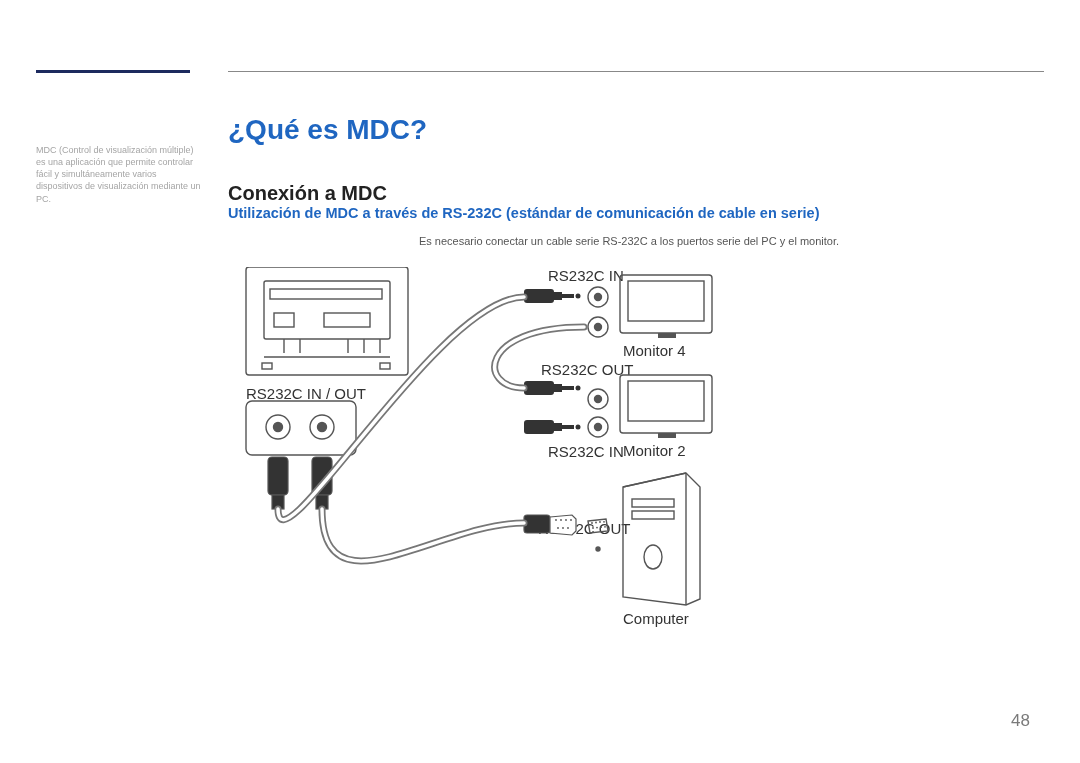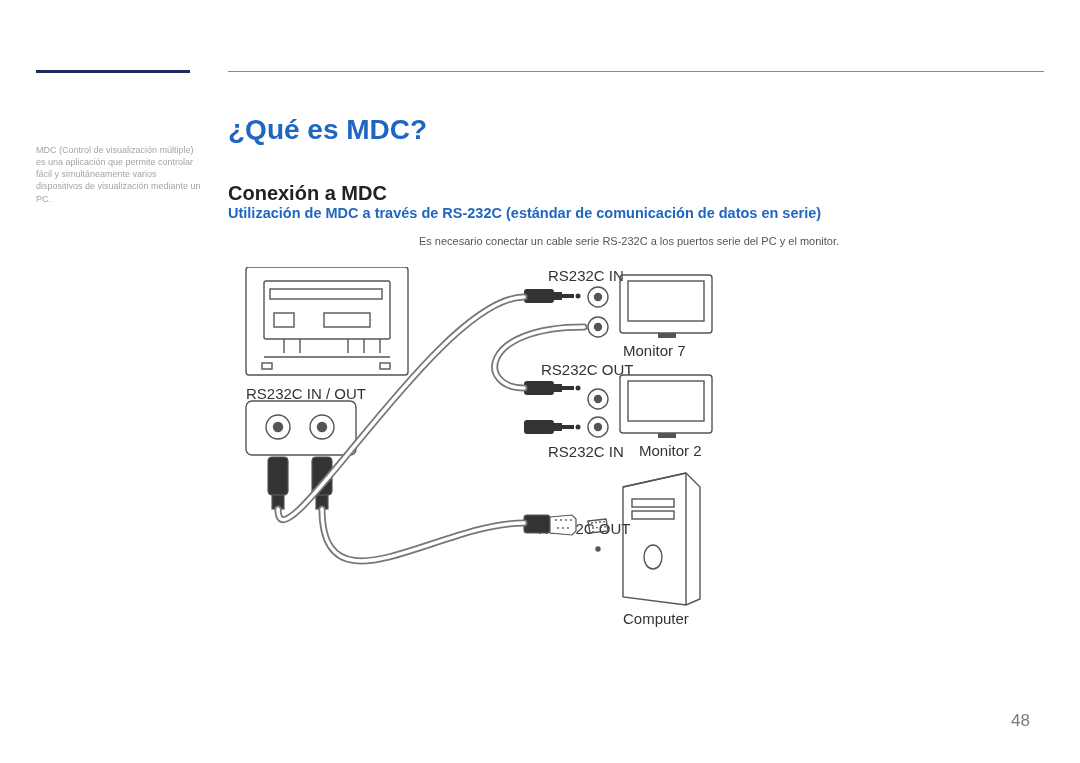--- a/index.html
+++ b/index.html
@@ -102,31 +102,31 @@
 <div class="page">
 
   <div class="header-rule-short"></div>
   <div class="header-rule-long"></div>
 
   <div class="sidebar-text">MDC (Control de visualización múltiple) es una aplicación que permite controlar fácil y simultáneamente varios dispositivos de visualización mediante un PC.</div>
 
   <div class="main">
     <h1 class="title">¿Qué es MDC?</h1>
     <h2 class="subtitle">Conexión a MDC</h2>
-    <h3 class="section">Utilización de MDC a través de RS-232C (estándar de comunicación de datos en serie)</h3>
+    <h3 class="section">Utilización de MDC a través de RS-232C (estándar de comunicación de cable en serie)</h3>
     <p class="body-text">Es necesario conectar un cable serie RS-232C a los puertos serie del PC y el monitor.</p>
 
     <div class="diagram">
 
       <span class="lbl" style="left:320px; top:0px;">RS232C IN</span>
-      <span class="lbl" style="left:395px; top:75px;">Monitor 7</span>
+      <span class="lbl" style="left:395px; top:75px;">Monitor 4</span>
       <span class="lbl" style="left:313px; top:94px;">RS232C OUT</span>
       <span class="lbl" style="left:18px;  top:118px;">RS232C IN / OUT</span>
       <span class="lbl" style="left:320px; top:176px;">RS232C IN</span>
-      <span class="lbl" style="left:395px; top:175px;padding-left:16px;">Monitor 2</span>
+      <span class="lbl" style="left:395px; top:175px;">Monitor 2</span>
       <span class="lbl" style="left:310px; top:253px;">RS232C OUT</span>
       <span class="lbl" style="left:395px; top:343px;">Computer</span>
 
       <svg width="520" height="380" viewBox="0 0 520 380">
 
         <g stroke="#555" stroke-width="1.4" fill="none">
           <rect x="18" y="0" width="162" height="108" rx="3"></rect>
           <rect x="36" y="14" width="126" height="58" rx="2" fill="#fff"></rect>
           <rect x="42" y="22" width="112" height="10"></rect>
           <rect x="46" y="46" width="20" height="14"></rect>

